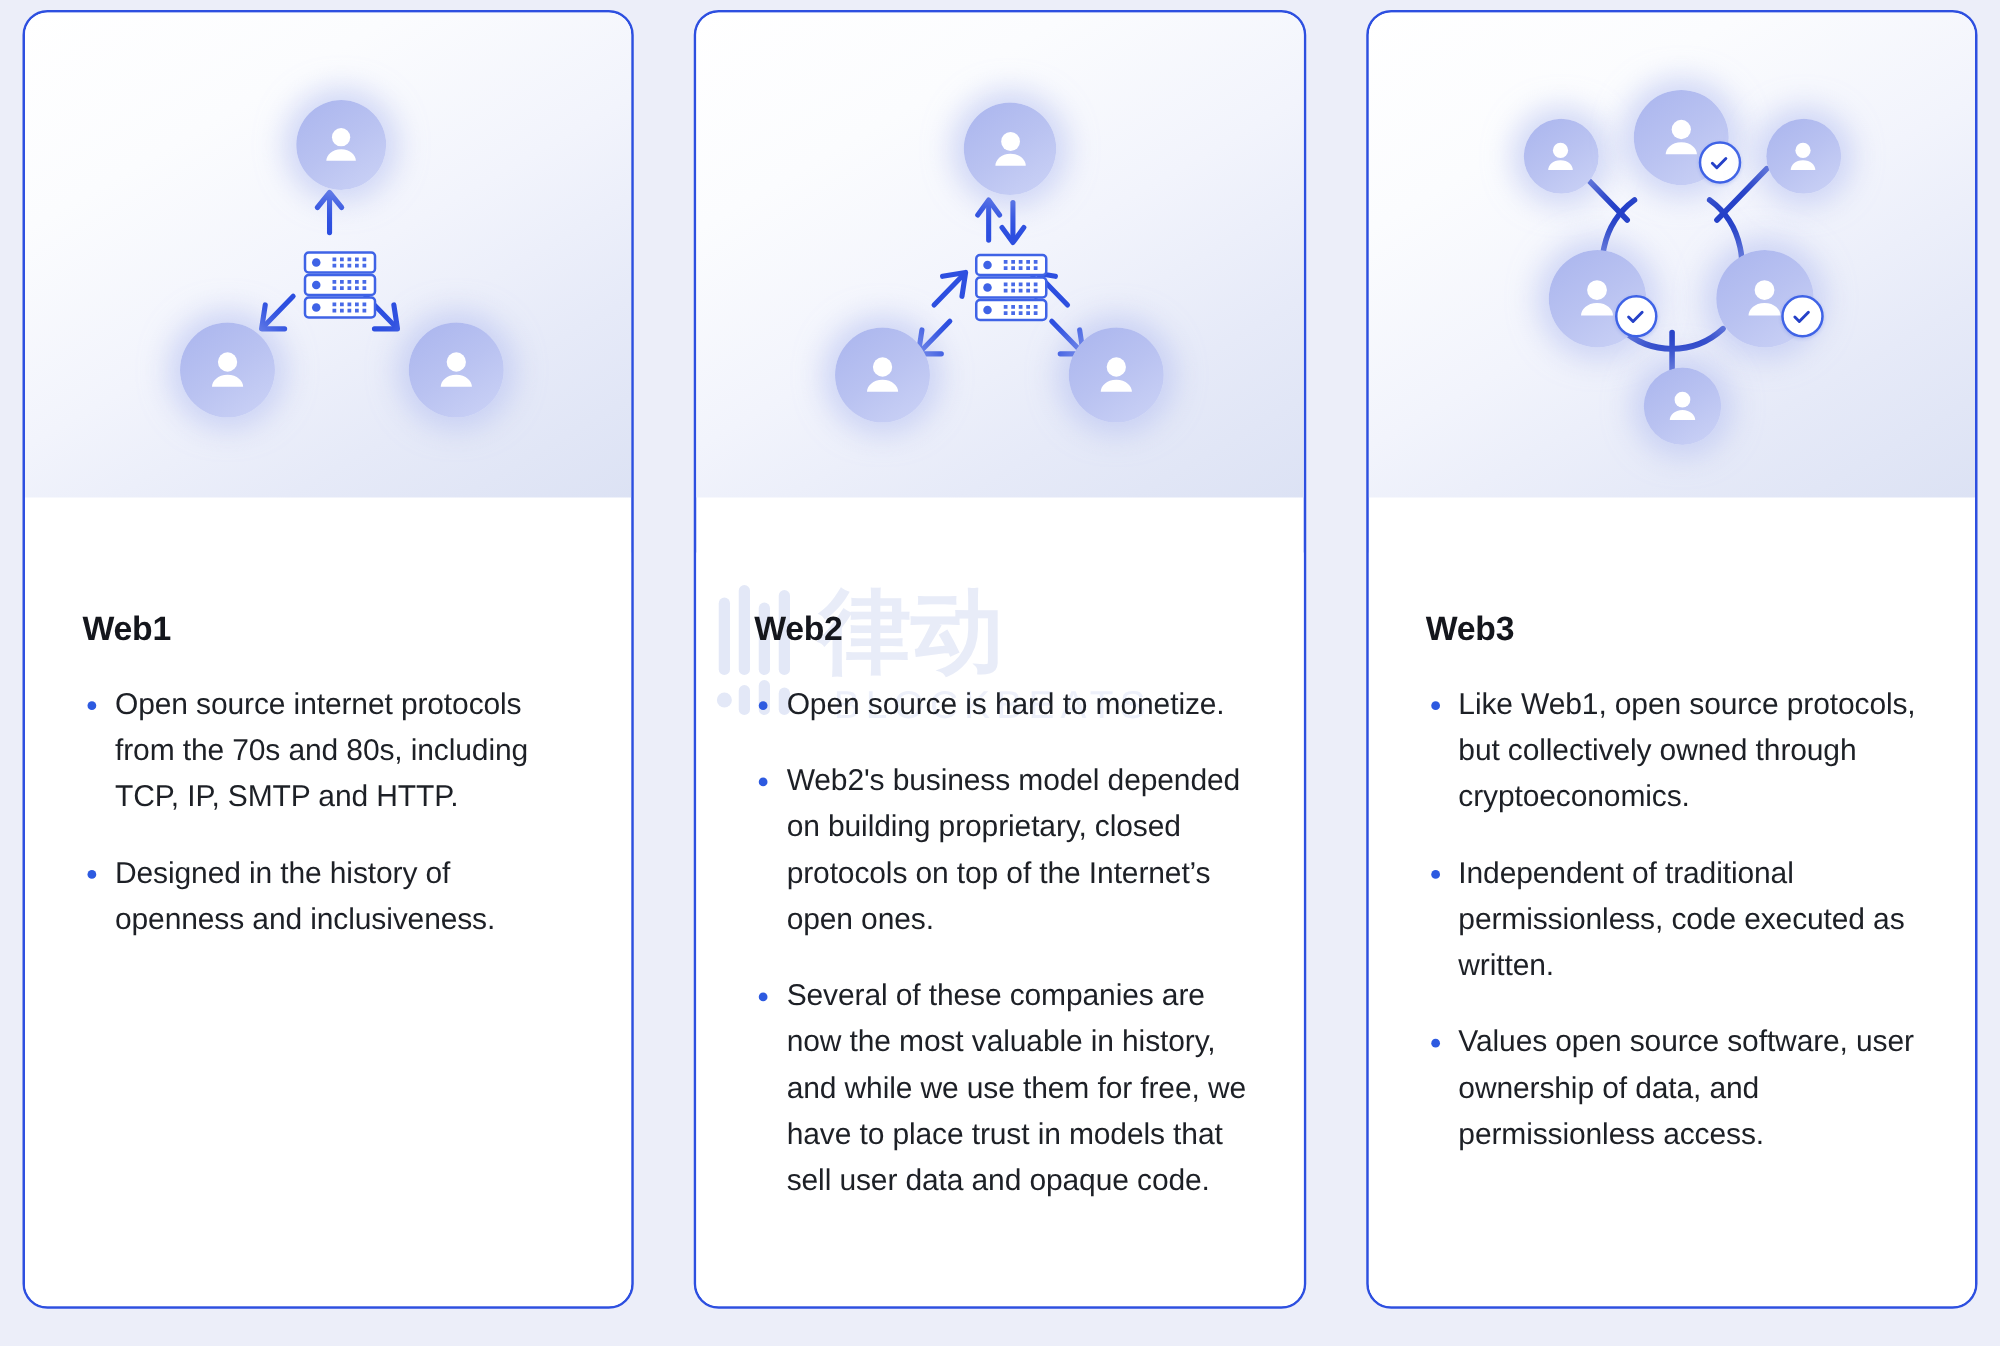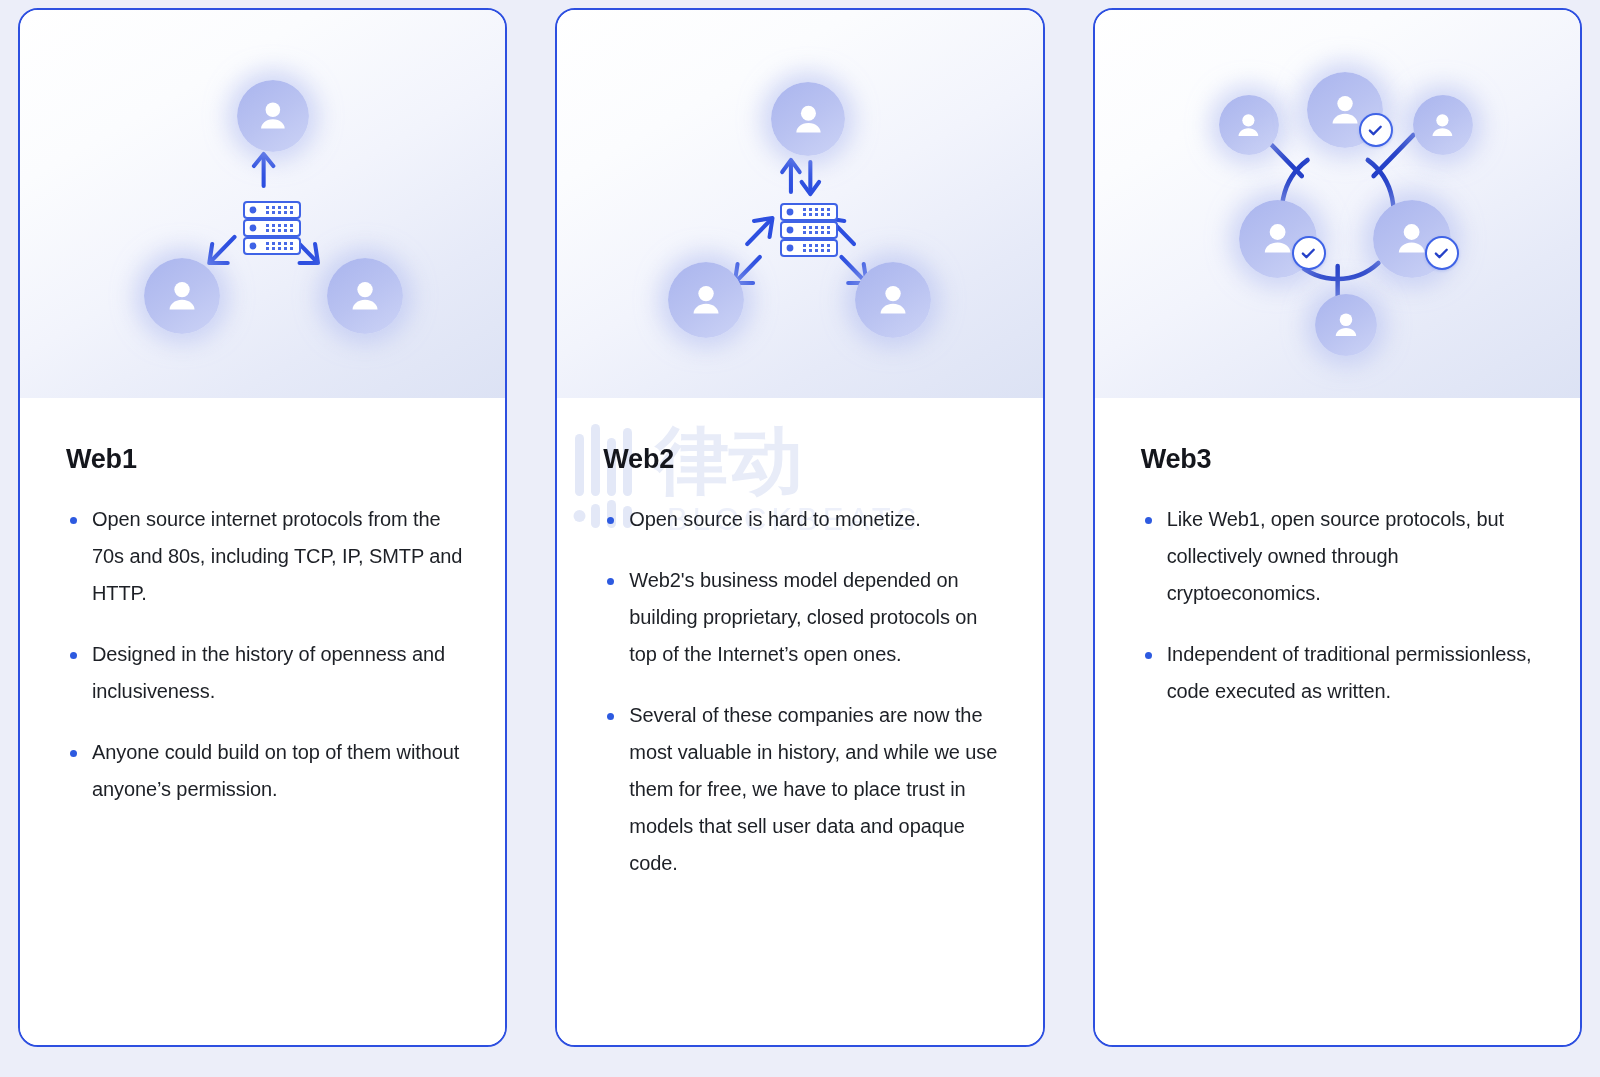--- a/index.html
+++ b/index.html
@@ -27,20 +27,21 @@
 
   .card {
     position: relative;
     flex: 1 1 0;
     background: #ffffff;
     border: 2px solid #2d4fe0;
     border-radius: 20px;
     overflow: hidden;
     display: flex;
     flex-direction: column;
+    gap: 44px;
   }
 
   
   .illus {
     position: relative;
     height: 388px;
     flex: 0 0 388px;
     background:
       linear-gradient(150deg,
         #ffffff 0%,
@@ -109,21 +110,21 @@
     letter-spacing: -0.2px;
     margin-bottom: 26px;
   }
 
   ul.bullets { list-style: none; }
 
   ul.bullets li {
     position: relative;
     padding-left: 26px;
     margin-bottom: 24px;
-    font-size: 20px;
+    font-size: 24px;
     line-height: 37px;
     color: #1d2026;
     letter-spacing: -0.1px;
   }
   ul.bullets li:last-child { margin-bottom: 0; }
 
   ul.bullets li::before {
     content: "";
     position: absolute;
     left: 4px;
@@ -247,21 +248,20 @@
         </div>
 
       </div>
     </div>
 
     <div class="content">
       <h2 class="card-title">Web1</h2>
       <ul class="bullets">
         <li>Open source internet protocols from the 70s and 80s, including TCP, IP, SMTP and HTTP.</li>
         <li>Designed in the history of openness and inclusiveness.</li>
-        <li>Anyone could build on top of them without anyone’s permission.</li>
       </ul>
     </div>
   </section>
 
   <section class="card">
     <div class="illus">
       <div class="stage">
 
         <div class="arrows">
           <svg viewBox="0 0 500 388" preserveAspectRatio="none" aria-hidden="true">
@@ -479,17 +479,18 @@
         </div>
 
       </div>
     </div>
 
     <div class="content">
       <h2 class="card-title">Web3</h2>
       <ul class="bullets">
         <li>Like Web1, open source protocols, but collectively owned through cryptoeconomics.</li>
         <li>Independent of traditional permissionless, code executed as written.</li>
+        <li>Values open source software, user ownership of data, and permissionless access.</li>
       </ul>
     </div>
   </section>
 
 </div>
 
 </body></html>

